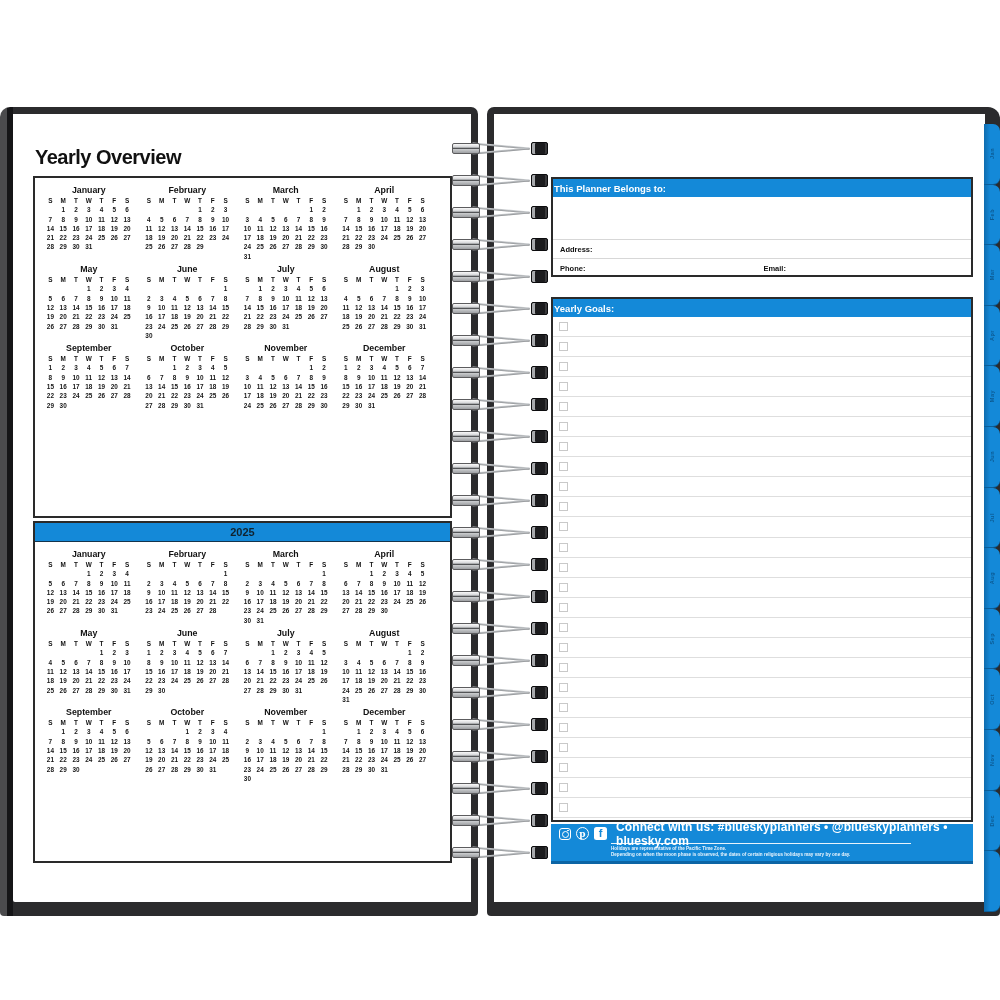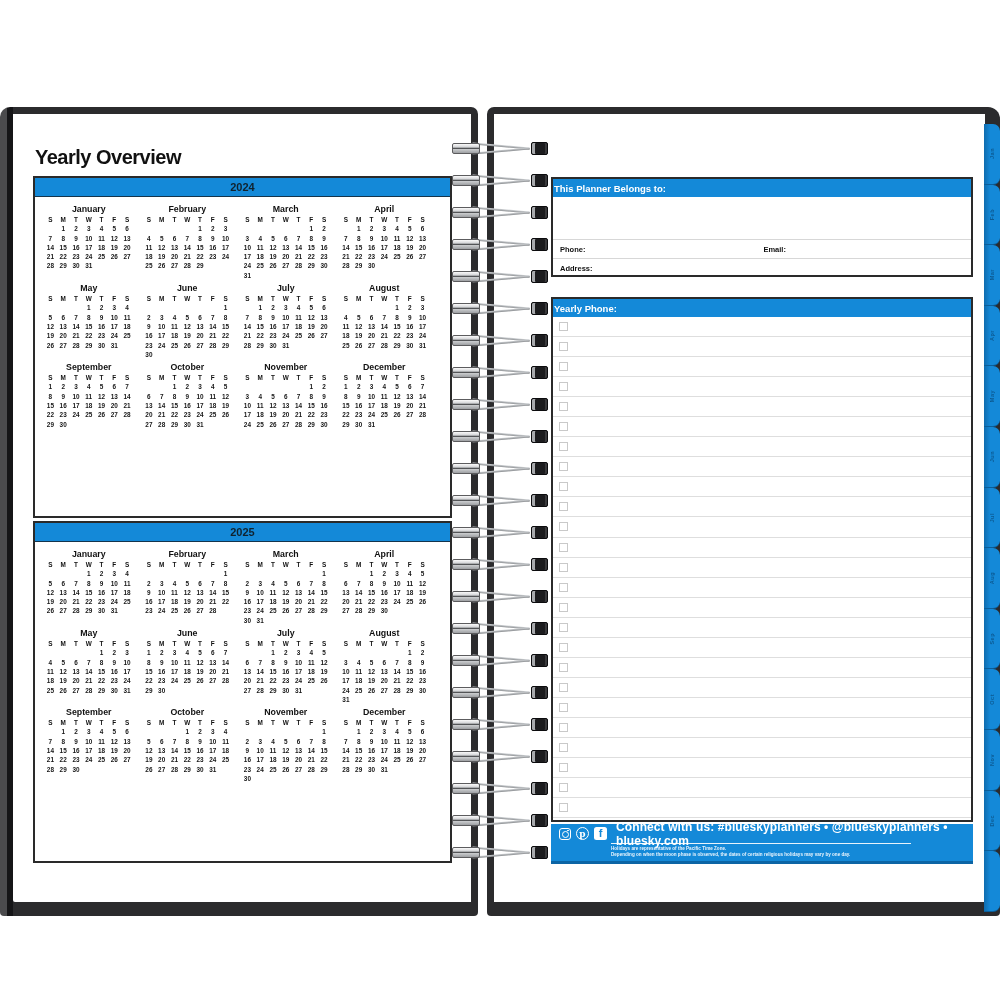--- a/index.html
+++ b/index.html
@@ -77,21 +77,20 @@
 <body>
 
 <div class="scene">
 
   <div class="cover-left"></div>
   <div class="cover-right"></div>
 
   <div class="page page-left">
     <div class="yo-title">Yearly Overview</div>
     <div class="year-box" id="year0">
-      <div class="year-banner">2024</div>
       <div class="months">
           <div class="month">
          <div class="mname">January</div>
          <div class="mgrid">
               <span class="wd">S</span>
               <span class="wd">M</span>
               <span class="wd">T</span>
               <span class="wd">W</span>
               <span class="wd">T</span>
               <span class="wd">F</span>
@@ -1184,30 +1183,30 @@
         </div>
     </div>
   </div>
 
   <div class="page page-right">
 
     <div class="belongs-box">
       <div class="box-banner">This Planner Belongs to:</div>
       <div class="belongs-name"></div>
       <div class="belongs-row">
+        <span class="lbl">Address:</span>
+      </div>
+      <div class="belongs-row">
         <span class="lbl">Phone:</span>
         <span class="lbl email">Email:</span>
       </div>
-      <div class="belongs-row">
-        <span class="lbl">Address:</span>
-      </div>
     </div>
 
     <div class="goals-box">
-      <div class="box-banner">Yearly Phone:</div>
+      <div class="box-banner">Yearly Goals:</div>
       <div id="goal-rows">
           <div class="goal-row">
             <span class="cb"></span>
           </div>
           <div class="goal-row">
             <span class="cb"></span>
           </div>
           <div class="goal-row">
             <span class="cb"></span>
           </div>

